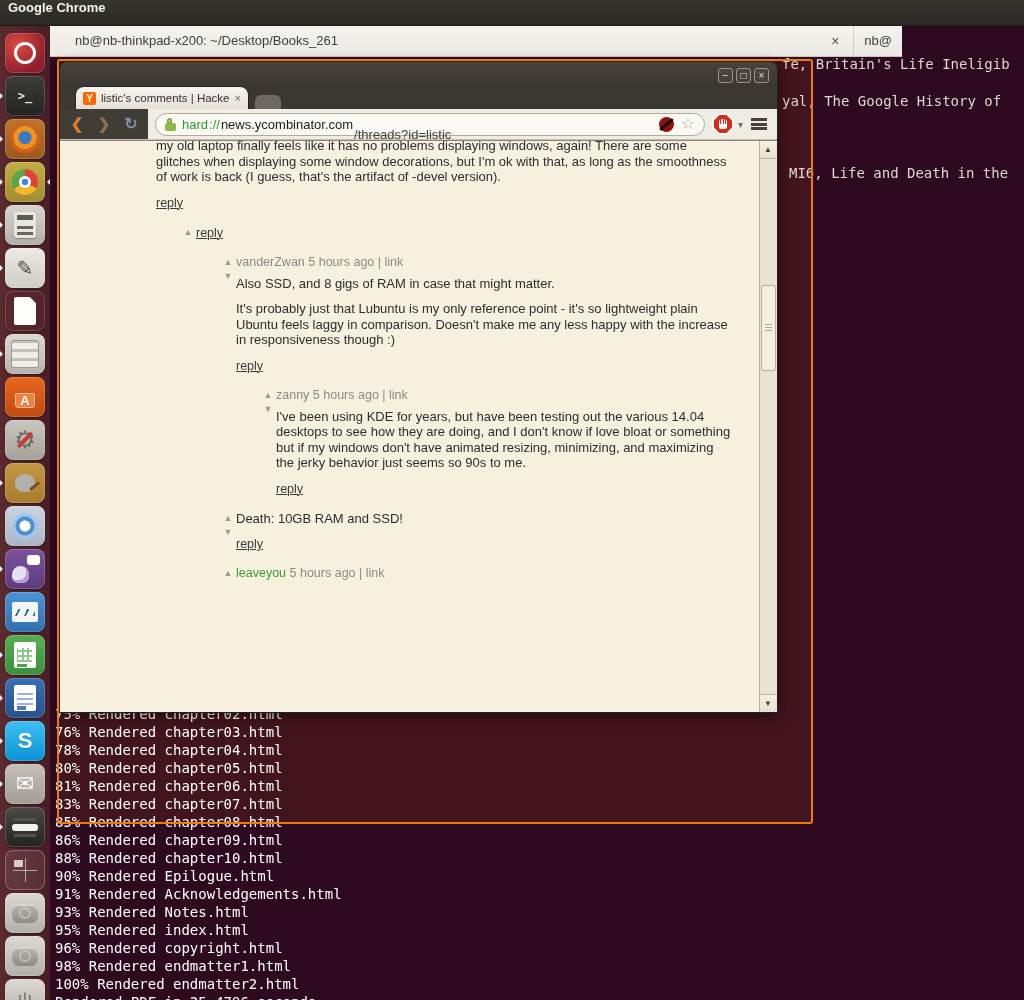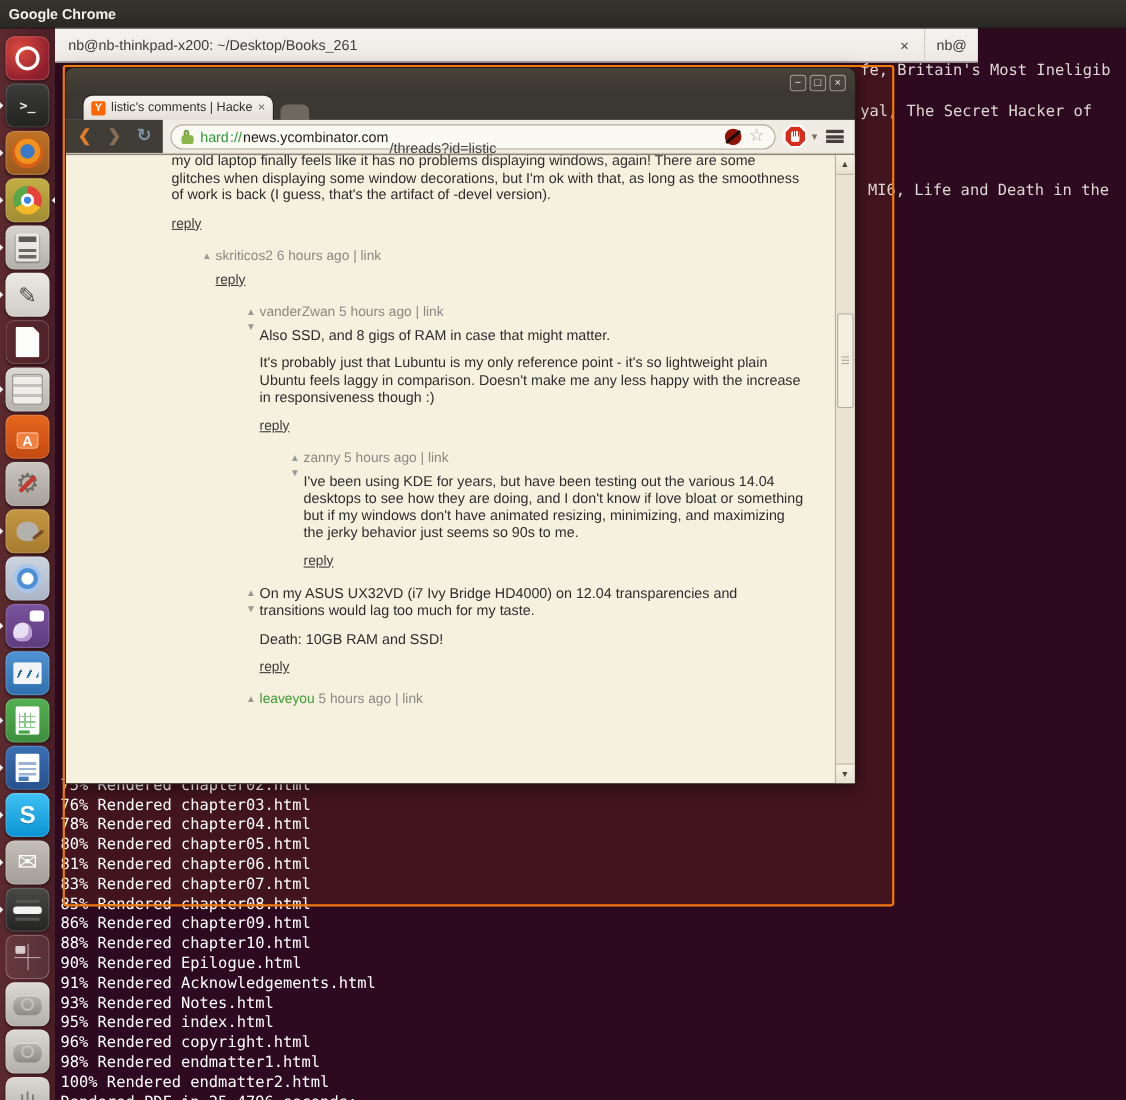--- a/index.html
+++ b/index.html
@@ -2,27 +2,27 @@
 <html><head>
 <meta charset="utf-8">
 <style>
   html,body{margin:0;padding:0;}
   body{position:relative;width:1024px;height:1000px;overflow:hidden;
        background:#2e0a20;font-family:"Liberation Sans",sans-serif;}
 
   
   .panel{position:absolute;left:0;top:0;width:1024px;height:25px;z-index:20;
          background:linear-gradient(#38352f,#2a2824);border-bottom:1px solid #1d1b18;
-         display:flex;align-items:center;}
+         display:flex;}
   .panel .appname{color:#f4f2ef;font-weight:bold;font-size:13px;padding-left:8px;}
 
   
   .tabbar{position:absolute;left:50px;top:25px;width:839px;height:31px;z-index:4;
           background:linear-gradient(#f5f3f0,#ecean no);background:linear-gradient(#f5f3f0,#ece9e4);
-          border-bottom:1px solid #c9c4bd;display:flex;align-items:center;color:#3d3d3d;font-size:13px;}
+          border-bottom:1px solid #c9c4bd;display:flex;align-items:center;color:#3d3d3d;font-size:13px;padding-left:13px;}
   .tabbar .ttitle{flex:1;padding-left:12px;white-space:nowrap;overflow:hidden;}
   .tabbar .tclose{padding:0 14px;color:#55504a;font-size:14px;cursor:default;}
   .tabbar .tdivider{width:1px;height:100%;background:#d2cdc6;}
   .tabbar .ttab2{padding:0 10px;white-space:nowrap;}
 
   
   .launcher{position:absolute;left:0;top:25px;width:50px;height:975px;z-index:6;
             background:linear-gradient(90deg,#5b2a2e,#4a1e26);display:flex;flex-direction:column;
             align-items:center;padding-top:8px;gap:3px;box-sizing:border-box;overflow:hidden;}
   .tile{position:relative;width:40px;height:40px;border-radius:8px;flex:0 0 40px;
@@ -298,22 +298,22 @@
     </div>
     <div class="tile icon-hard-disk">
       <span class="glyph"></span>
     </div>
     <div class="tile icon-usb-drive">
       <span class="glyph">ψ</span>
     </div>
   </div>
 
 <div class="book-lines">
-    <div>fe, Britain's Most Ineligib</div>
-    <div>yal, The Secret Hacker of</div>
+    <div>fe, Britain's Life Ineligib</div>
+    <div>yal, The Google History of</div>
     <div>MI6, Life and Death in the</div>
   </div>
 
 <div class="term-output"><div>75% Rendered chapter02.html</div><div>76% Rendered chapter03.html</div><div>78% Rendered chapter04.html</div><div>80% Rendered chapter05.html</div><div>81% Rendered chapter06.html</div><div>83% Rendered chapter07.html</div><div>85% Rendered chapter08.html</div><div>86% Rendered chapter09.html</div><div>88% Rendered chapter10.html</div><div>90% Rendered Epilogue.html</div><div>91% Rendered Acknowledgements.html</div><div>93% Rendered Notes.html</div><div>95% Rendered index.html</div><div>96% Rendered copyright.html</div><div>98% Rendered endmatter1.html</div><div>100% Rendered endmatter2.html</div><div>Rendered PDF in 25.4796 seconds:</div></div>
 
 <div class="sel-bg"></div>
 <div class="sel-border"></div>
 
 <div class="window">
   <div class="titlebar">
@@ -352,42 +352,42 @@
   <div class="content">
     <div class="page">
         <div class="comment clip-top" style="margin-left: 0px;">
           <div class="gutter"></div>
           <div class="cmain"><p>my old laptop finally feels like it has no problems displaying windows, again! There are some glitches when displaying some window decorations, but I'm ok with that, as long as the smoothness of work is back (I guess, that's the artifact of -devel version).</p><span class="reply-link">reply</span></div>
         </div>
         <div class="comment" style="margin-left: 40px;">
           <div class="gutter">
             <span>▲</span>
           </div>
-          <div class="cmain"><div class="chead"><span>skriticos2</span> 6 hours ago | <span>link</span></div><span class="reply-link">reply</span></div>
+          <div class="cmain"><span class="reply-link">reply</span></div>
         </div>
         <div class="comment" style="margin-left: 80px;">
           <div class="gutter">
             <span>▲</span>
             <span>▼</span>
           </div>
           <div class="cmain"><div class="chead"><span>vanderZwan</span> 5 hours ago | <span>link</span></div><p>Also SSD, and 8 gigs of RAM in case that might matter.</p><p>It's probably just that Lubuntu is my only reference point - it's so lightweight plain Ubuntu feels laggy in comparison. Doesn't make me any less happy with the increase in responsiveness though :)</p><span class="reply-link">reply</span></div>
         </div>
         <div class="comment" style="margin-left: 120px;">
           <div class="gutter">
             <span>▲</span>
             <span>▼</span>
           </div>
           <div class="cmain"><div class="chead"><span>zanny</span> 5 hours ago | <span>link</span></div><p>I've been using KDE for years, but have been testing out the various 14.04 desktops to see how they are doing, and I don't know if love bloat or something but if my windows don't have animated resizing, minimizing, and maximizing the jerky behavior just seems so 90s to me.</p><span class="reply-link">reply</span></div>
         </div>
         <div class="comment" style="margin-left: 80px;">
           <div class="gutter">
             <span>▲</span>
             <span>▼</span>
           </div>
-          <div class="cmain"><p>On my ASUS UX32VD (i7 Ivy Bridge HD4000) on 12.04 transparencies and transitions would lag too much for my taste.</p><p>Death: 10GB RAM and SSD!</p><span class="reply-link">reply</span></div>
+          <div class="cmain"><p>Death: 10GB RAM and SSD!</p><span class="reply-link">reply</span></div>
         </div>
         <div class="comment" style="margin-left: 80px;">
           <div class="gutter">
             <span>▲</span>
           </div>
           <div class="cmain">
             <div class="chead"><span class="green">leaveyou</span> 5 hours ago | <span>link</span></div>
           </div>
         </div>
       </div>

